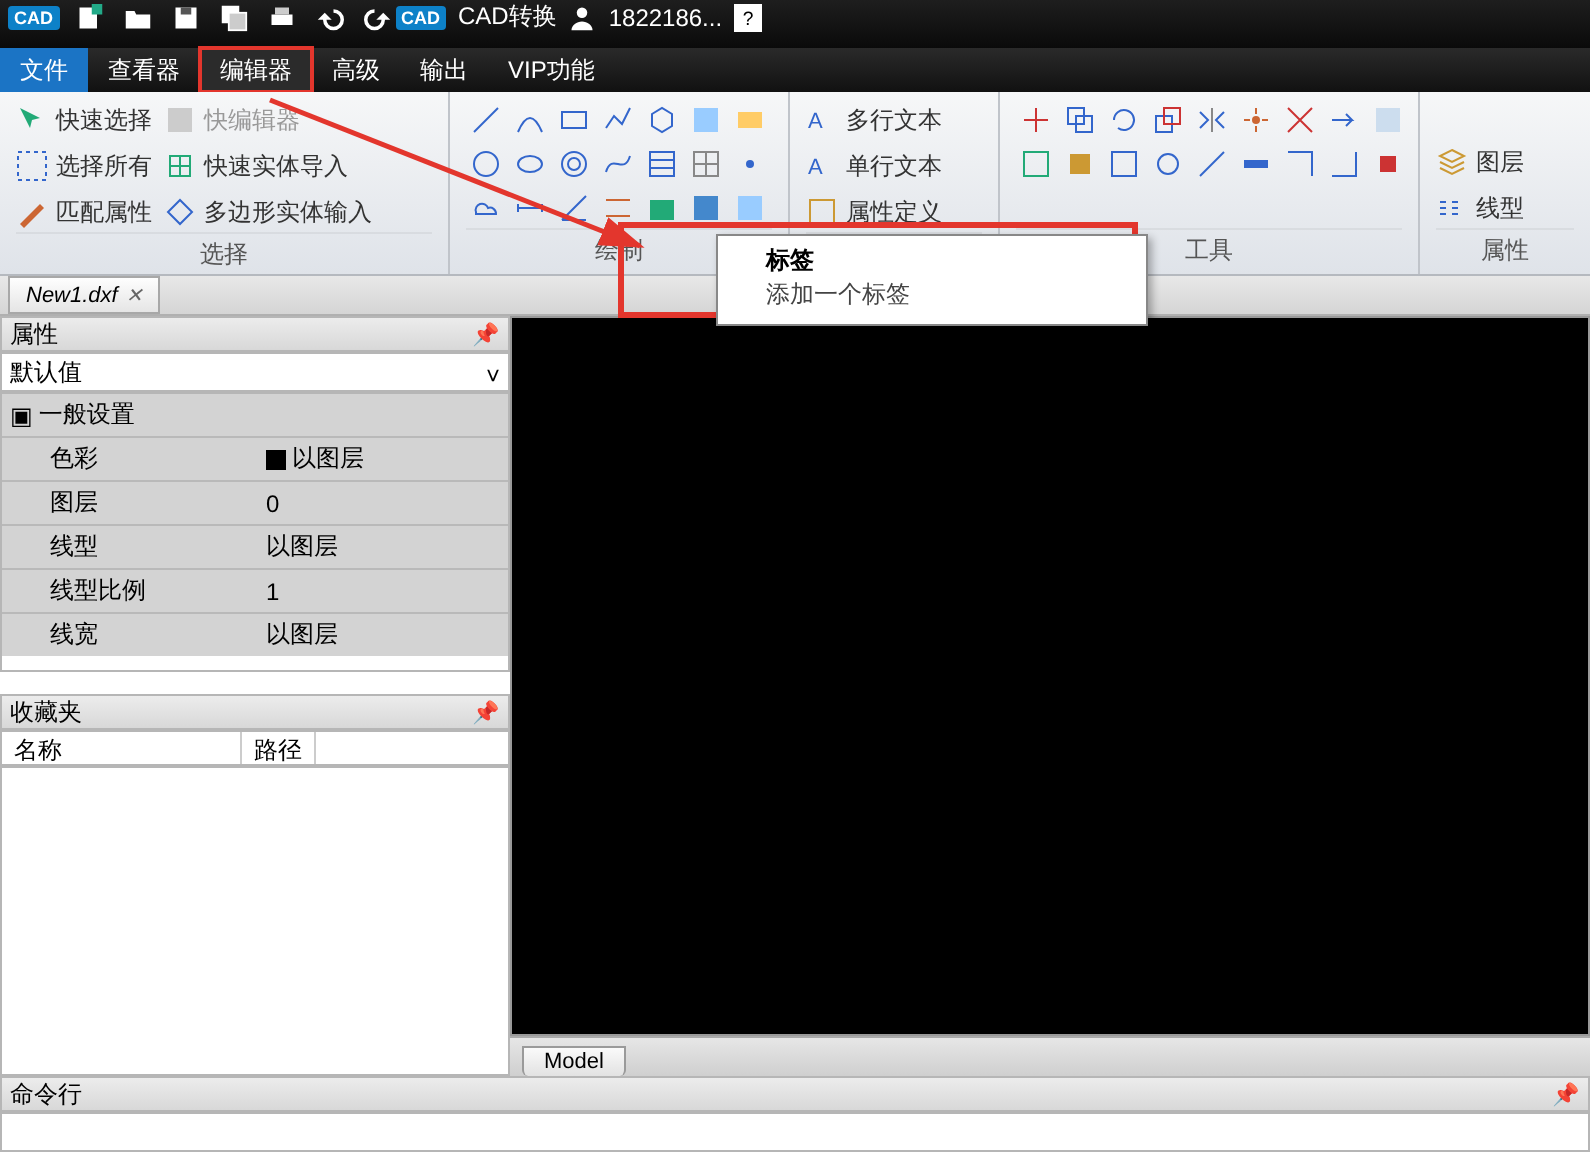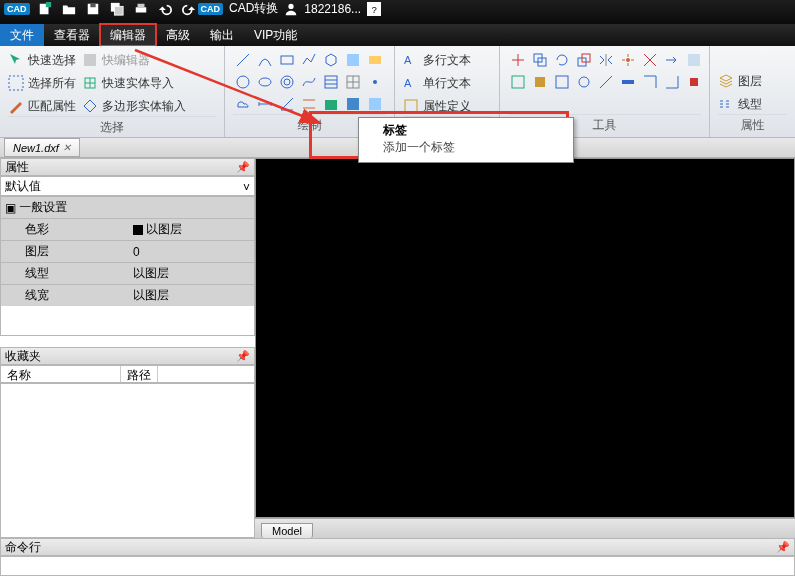--- a/index.html
+++ b/index.html
@@ -523,20 +523,24 @@
         </div>
       <div class="prop-row">
           <div class="k">图层</div>
           <div class="v">0</div>
         </div>
       <div class="prop-row">
           <div class="k">线型</div>
           <div class="v">以图层</div>
         </div>
       <div class="prop-row">
+          <div class="k">线型比例</div>
+          <div class="v">1</div>
+        </div>
+      <div class="prop-row">
           <div class="k">线宽</div>
           <div class="v">以图层</div>
         </div>
     </div>
     <div class="fav-head">
         <span>收藏夹</span>
         <span class="pin">📌</span>
       </div>
     <div class="fav-cols">
       <div style="width:120px">名称</div>

